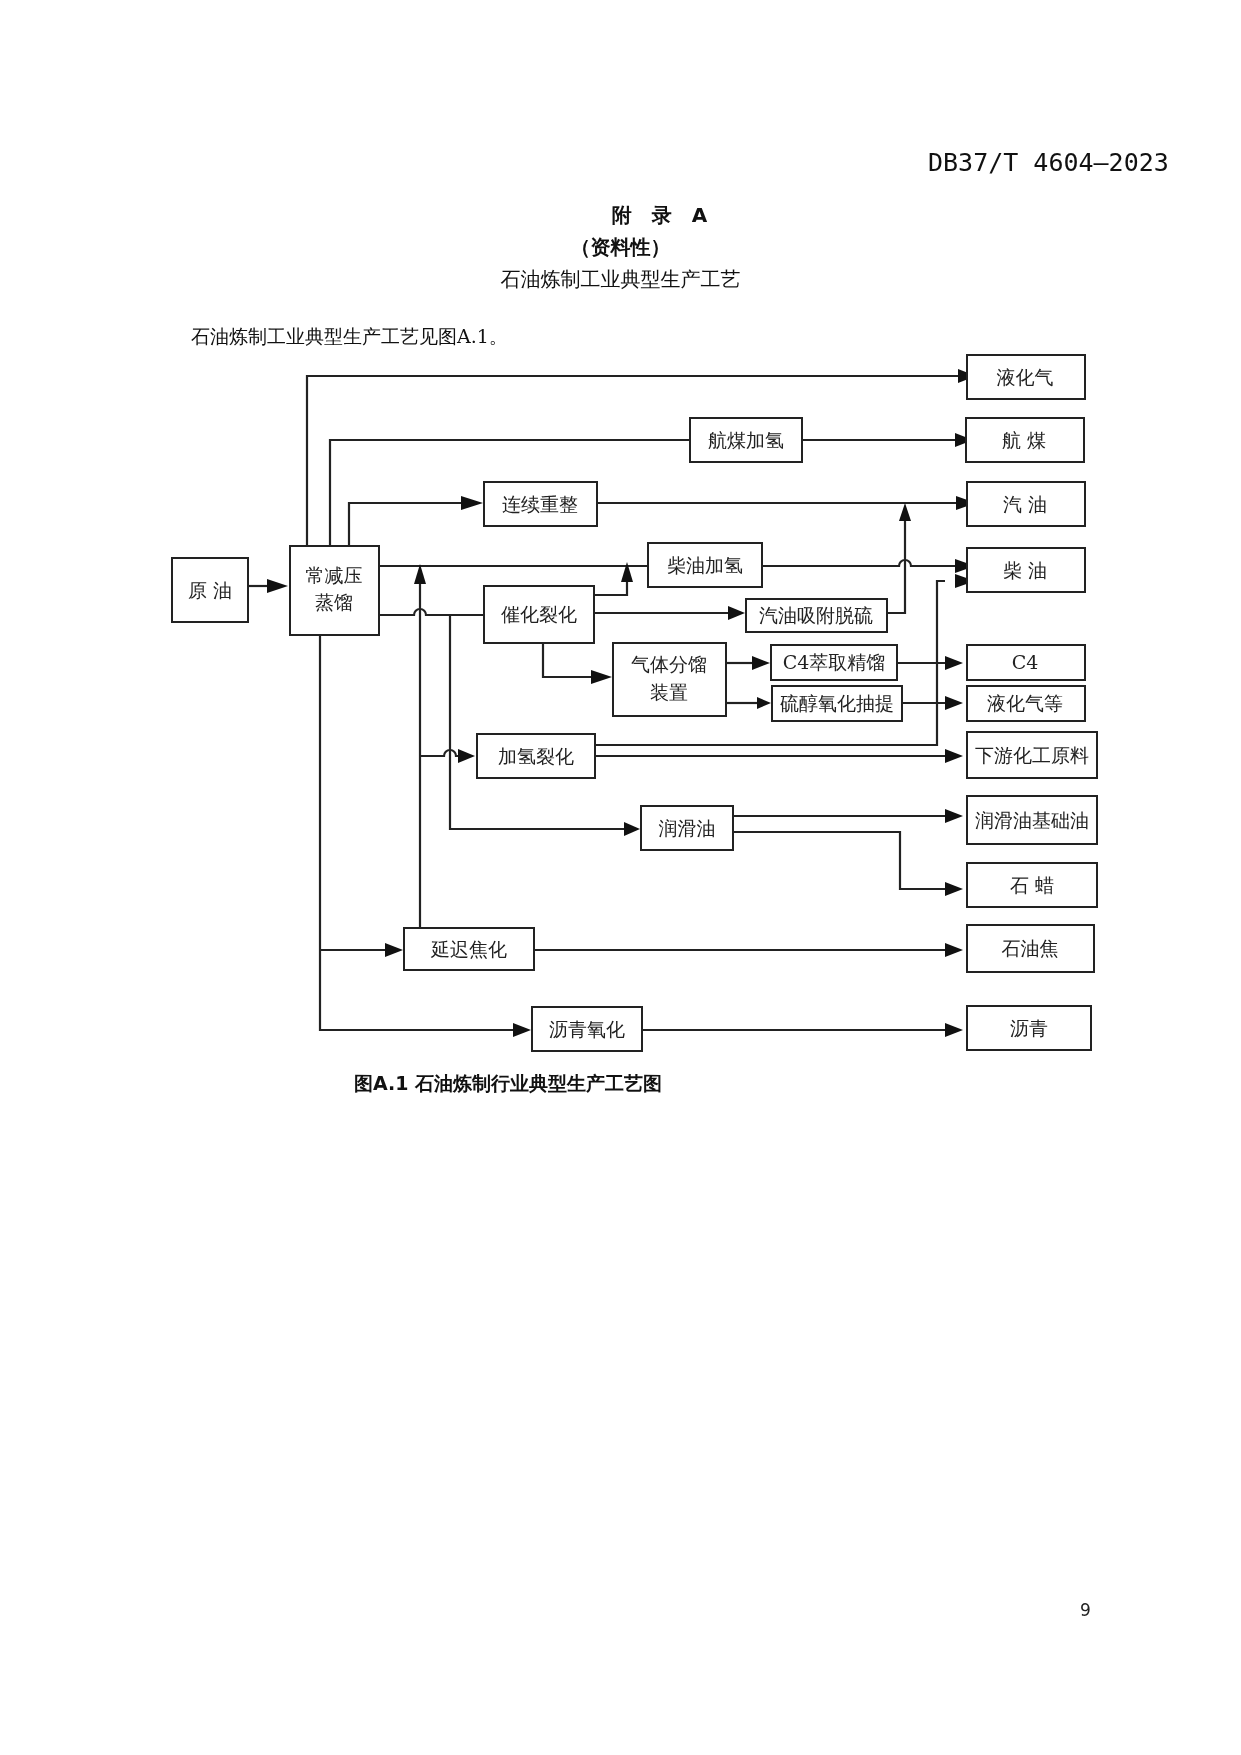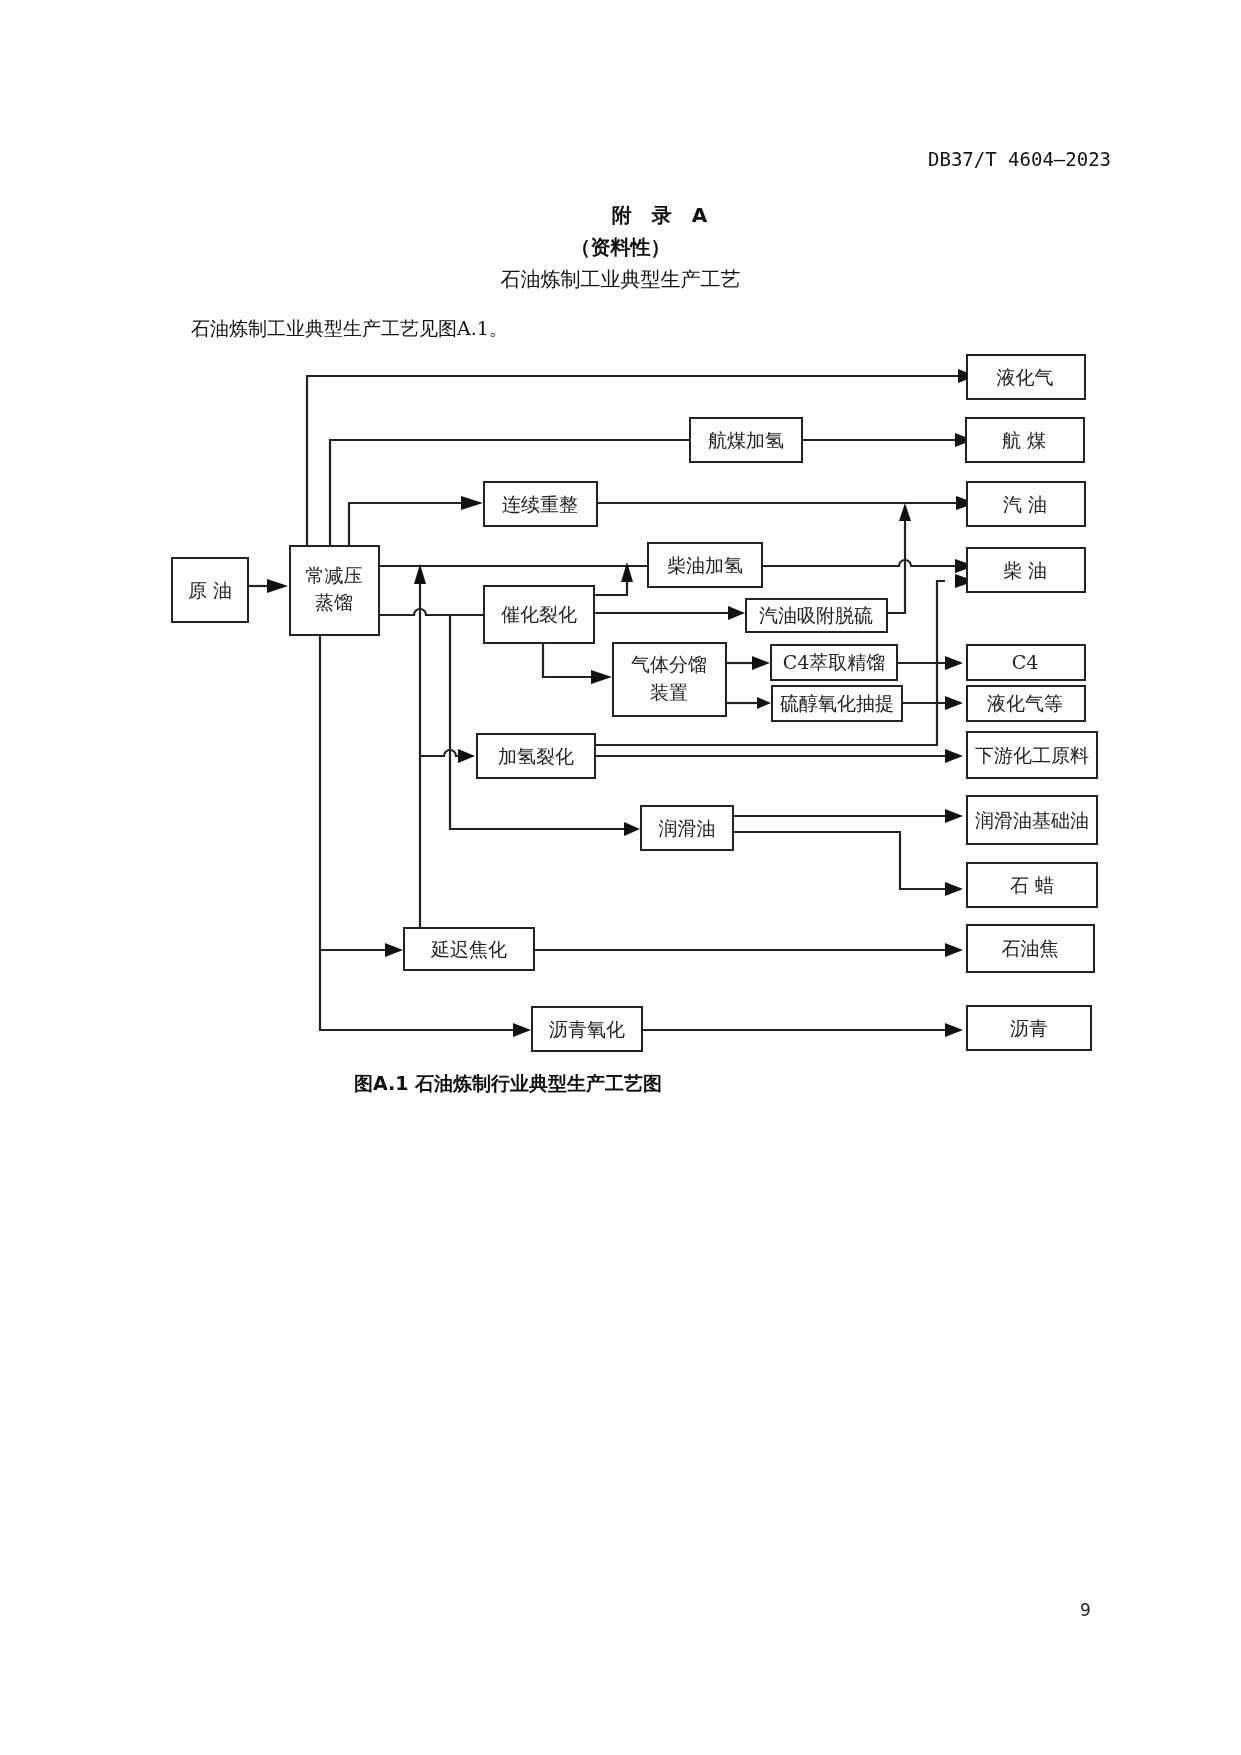--- a/index.html
+++ b/index.html
@@ -1,22 +1,22 @@
 <!DOCTYPE html>
 <html><head>
   <meta charset="utf-8">
   <style>
     html, body { margin: 0; padding: 0; background: #ffffff; }
     body { width: 1241px; height: 1755px; position: relative; overflow: hidden; color: #111; }
-    .hdr-code { position: absolute; left: 928px; top: 148px; font-family: "DejaVu Sans Mono", "Liberation Mono", monospace; font-size: 19px; color: #111; }
+    .hdr-code { position: absolute; left: 928px; top: 148px; font-family: "DejaVu Sans Mono", "Liberation Mono", monospace; font-size: 25px; color: #111; }
     .center { position: absolute; left: 0; width: 1241px; text-align: center; font-family: "DejaVu Sans", sans-serif; color: #111; }
     .app-title { top: 202px; font-size: 20px; font-weight: bold; letter-spacing: 2px; }
     .app-nature { top: 234px; font-size: 20px; font-weight: bold; }
     .app-heading { top: 266px; font-size: 20px; font-weight: normal; }
-    .intro { position: absolute; left: 191px; top: 316px; font-family: "DejaVu Serif", "Liberation Serif", serif; font-size: 19px; color: #111; }
+    .intro { position: absolute; left: 191px; top: 324px; font-family: "DejaVu Serif", "Liberation Serif", serif; font-size: 19px; color: #111; }
     .caption { position: absolute; left: 0; width: 1016px; top: 1071px; text-align: center; font-family: "DejaVu Sans", sans-serif; font-weight: bold; font-size: 19px; color: #111; }
     .page-num { position: absolute; left: 1080px; top: 1600px; font-family: "DejaVu Sans", sans-serif; font-size: 17px; color: #222; }
     svg.flow { position: absolute; left: 0; top: 0; }
     .box { fill: #fff; stroke: #222; stroke-width: 2; }
     .ln { fill: none; stroke: #222; stroke-width: 2.2; }
     .ar { fill: #111; }
     .bt { font-family: "DejaVu Serif", "Liberation Serif", serif; font-size: 19px; fill: #222; text-anchor: middle; dominant-baseline: central; }
   </style>
 </head>
 <body>

